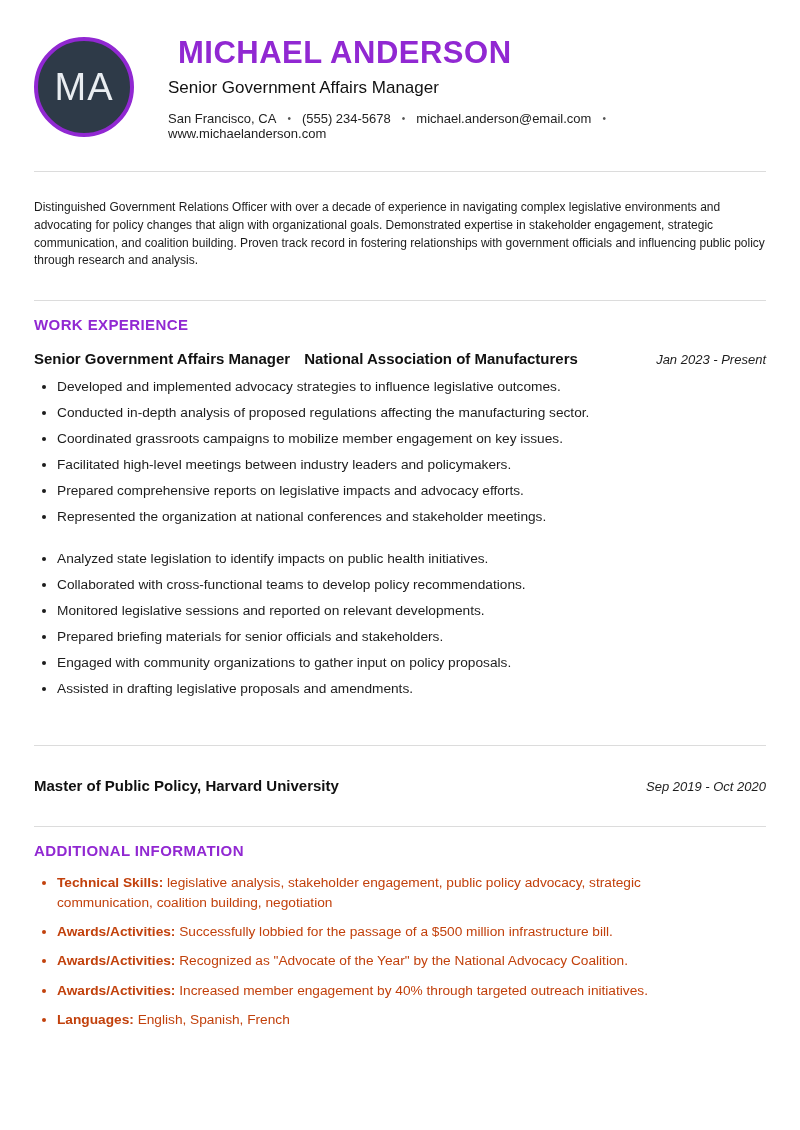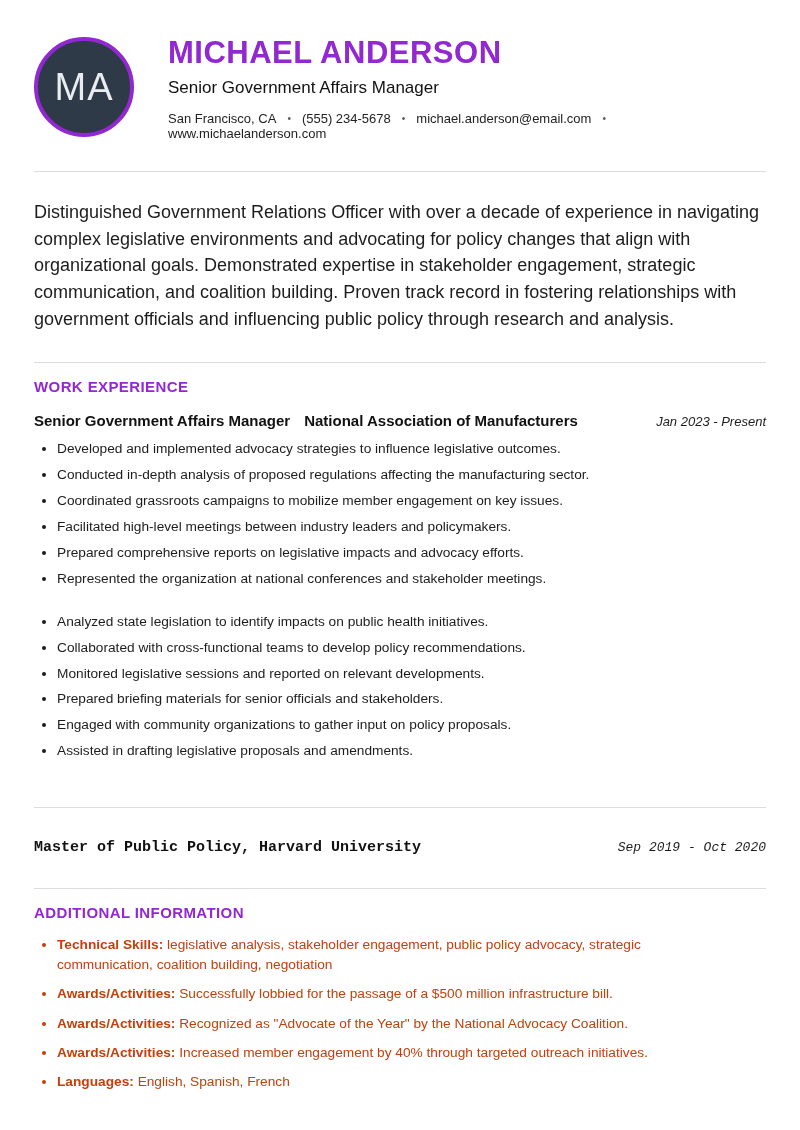--- a/index.html
+++ b/index.html
@@ -29,20 +29,21 @@
     font-size: 38px;
     font-weight: 400;
     letter-spacing: 1px;
   }
   .header-text { padding-top: 2px; }
   h1.name {
     color: #9128d2;
     font-size: 31px;
     font-weight: 800;
     letter-spacing: 0.5px;
+    margin-left: 10px;
   }
   .job-title {
     margin-top: 7px;
     font-size: 17px;
     font-weight: 500;
     color: #111;
   }
   .contact {
     margin-top: 13px;
     font-size: 13px;
@@ -62,21 +63,21 @@
     padding-top: 15px;
   }
   .section-heading {
     color: #9128d2;
     font-size: 15px;
     font-weight: 700;
     letter-spacing: 0.4px;
   }
   .summary-text {
     margin-top: 12px;
-    font-size: 18px;
+    font-size: 12px;
     line-height: 1.48;
     color: #1c1c1c;
   }
 
   
   .job { margin-top: 17px; }
   .job + .job { margin-top: 24px; }
   .job-header, .edu-row {
     display: flex;
     justify-content: space-between;
@@ -99,21 +100,21 @@
   ul.bullets li {
     font-size: 13.7px;
     line-height: 1.35;
     margin-bottom: 7.5px;
     color: #1c1c1c;
   }
   ul.bullets li:last-child { margin-bottom: 0; }
 
   
   .section-education { margin-top: 46px; }
-  .edu-row { margin-top: 16px; font-family: Liberation Mono, monospace; }
+  .edu-row { margin-top: 16px; }
   .degree { font-size: 15px; font-weight: 700; color: #111; }
 
   
   .section-additional { margin-top: 32px; }
   ul.additional-list {
     margin-top: 14px;
     padding-left: 23px;
     list-style: disc;
   }
   ul.additional-list li {

